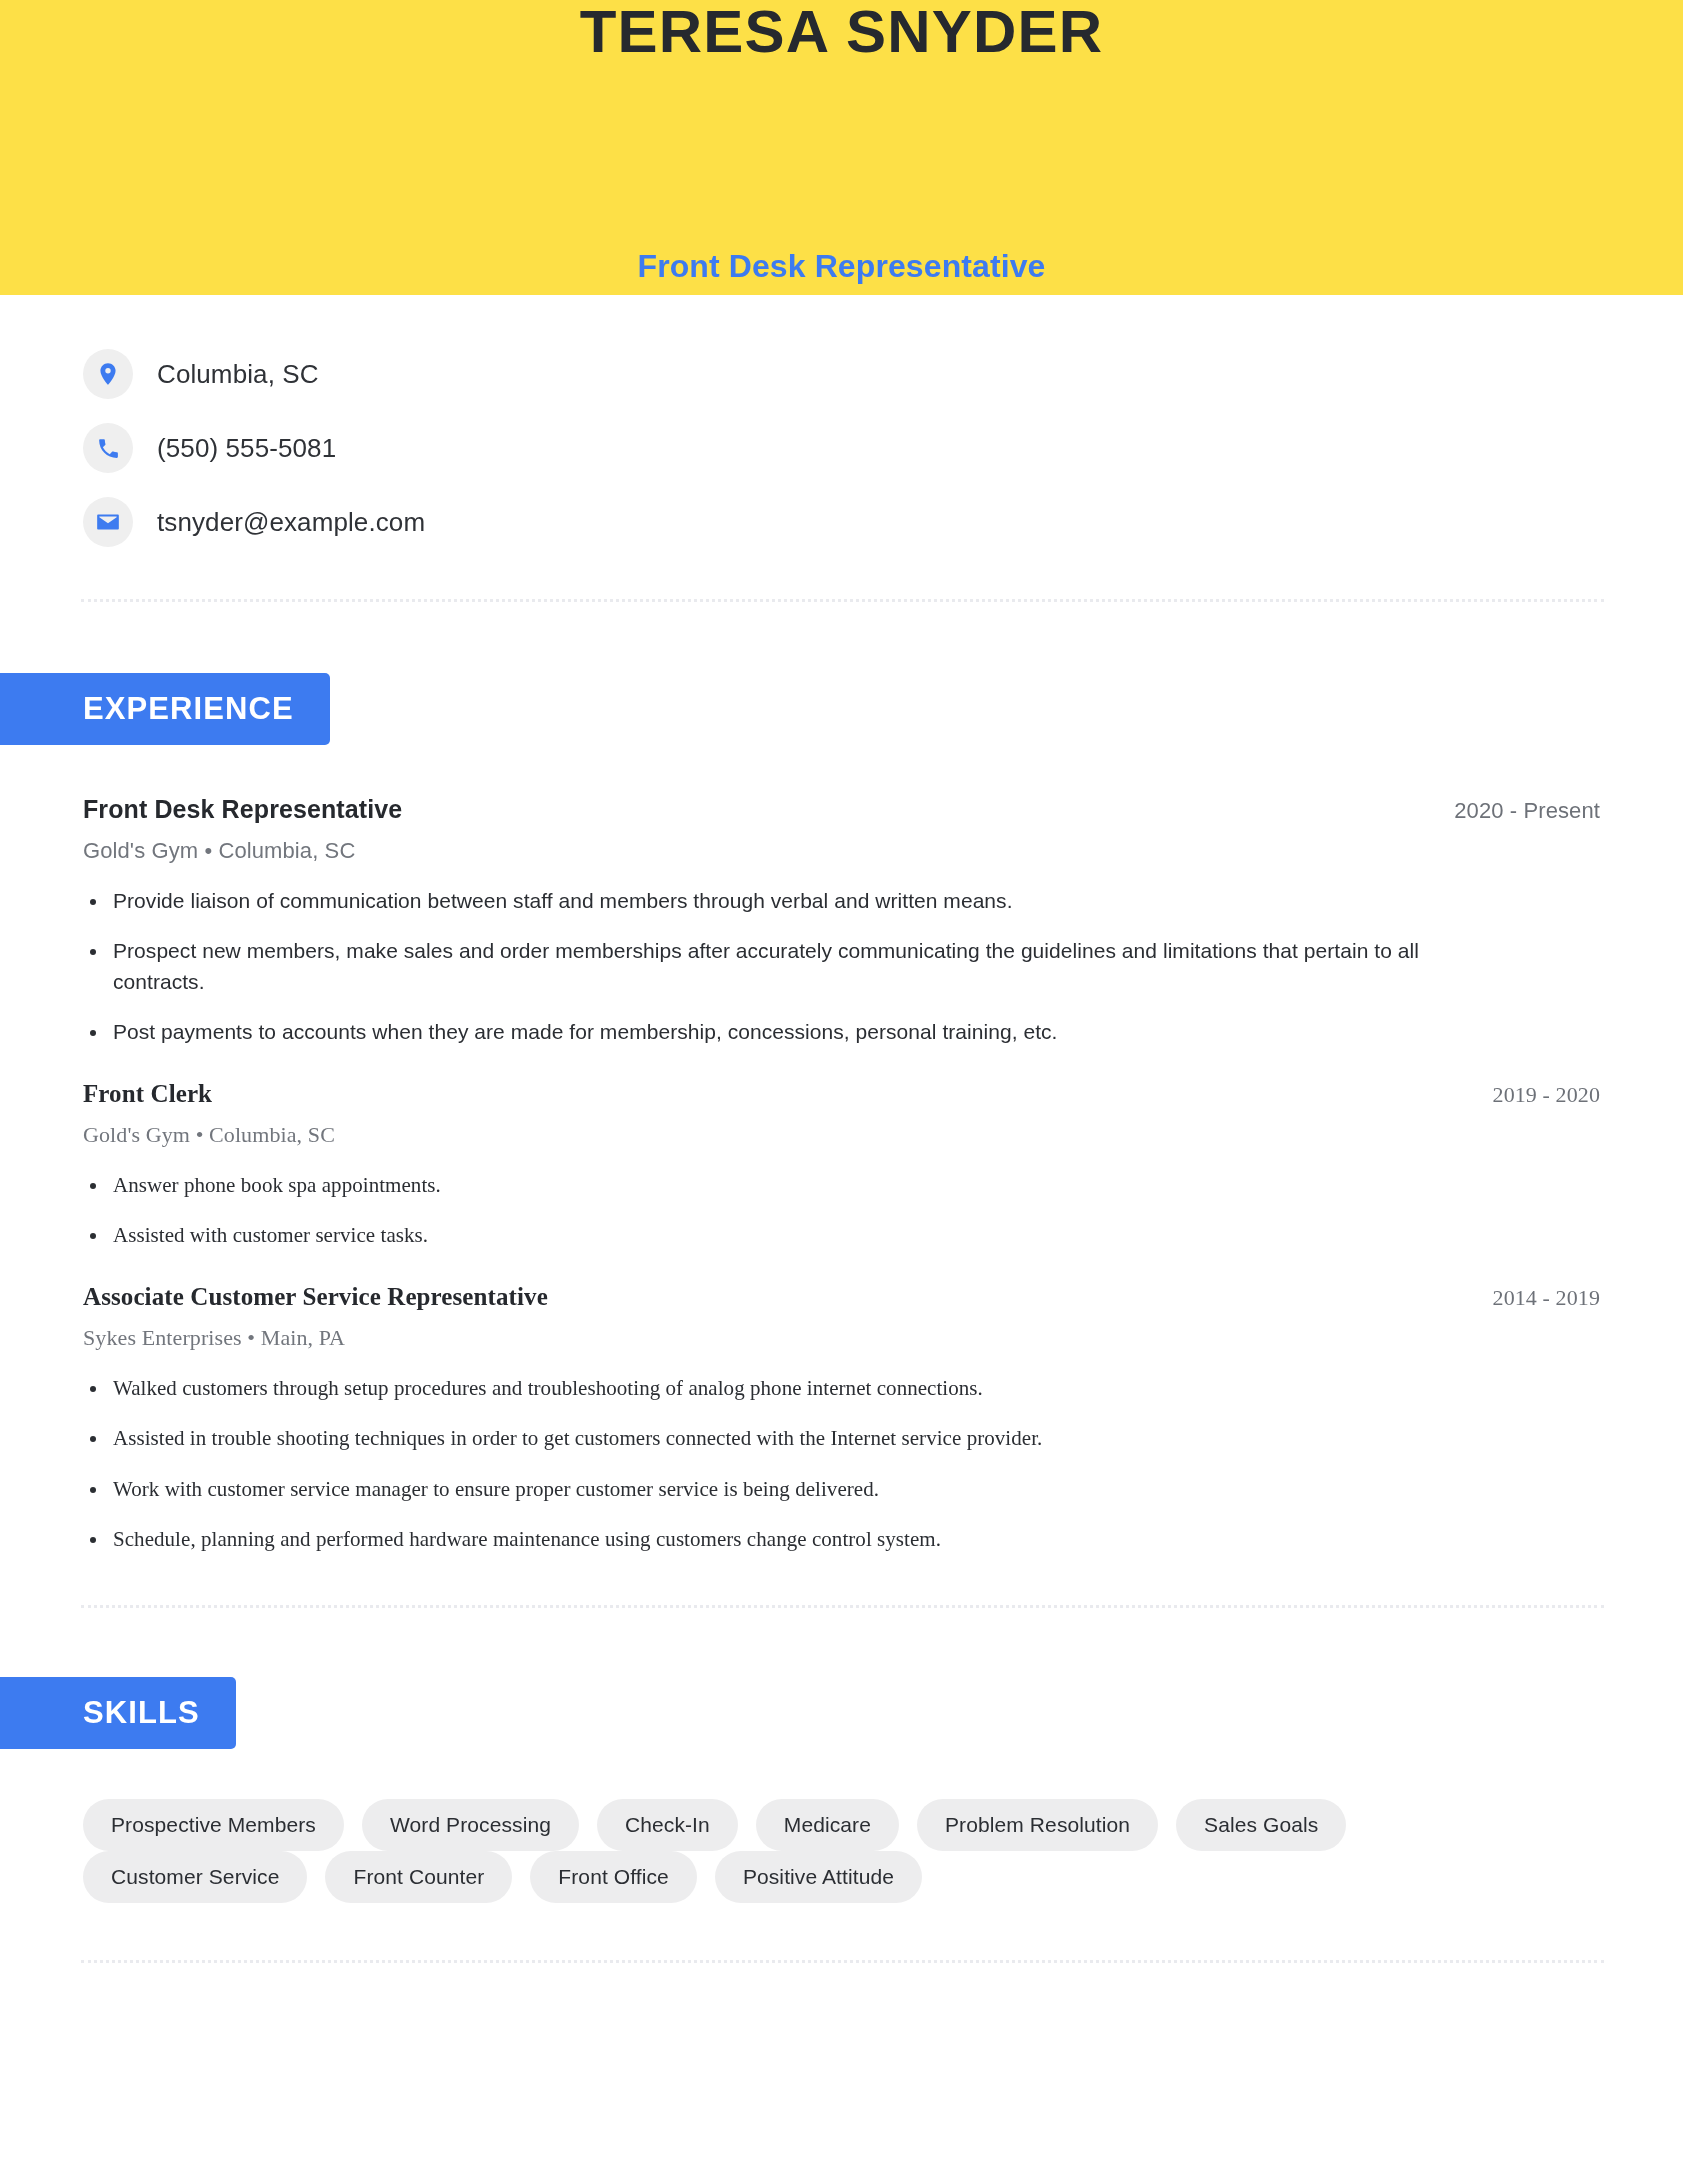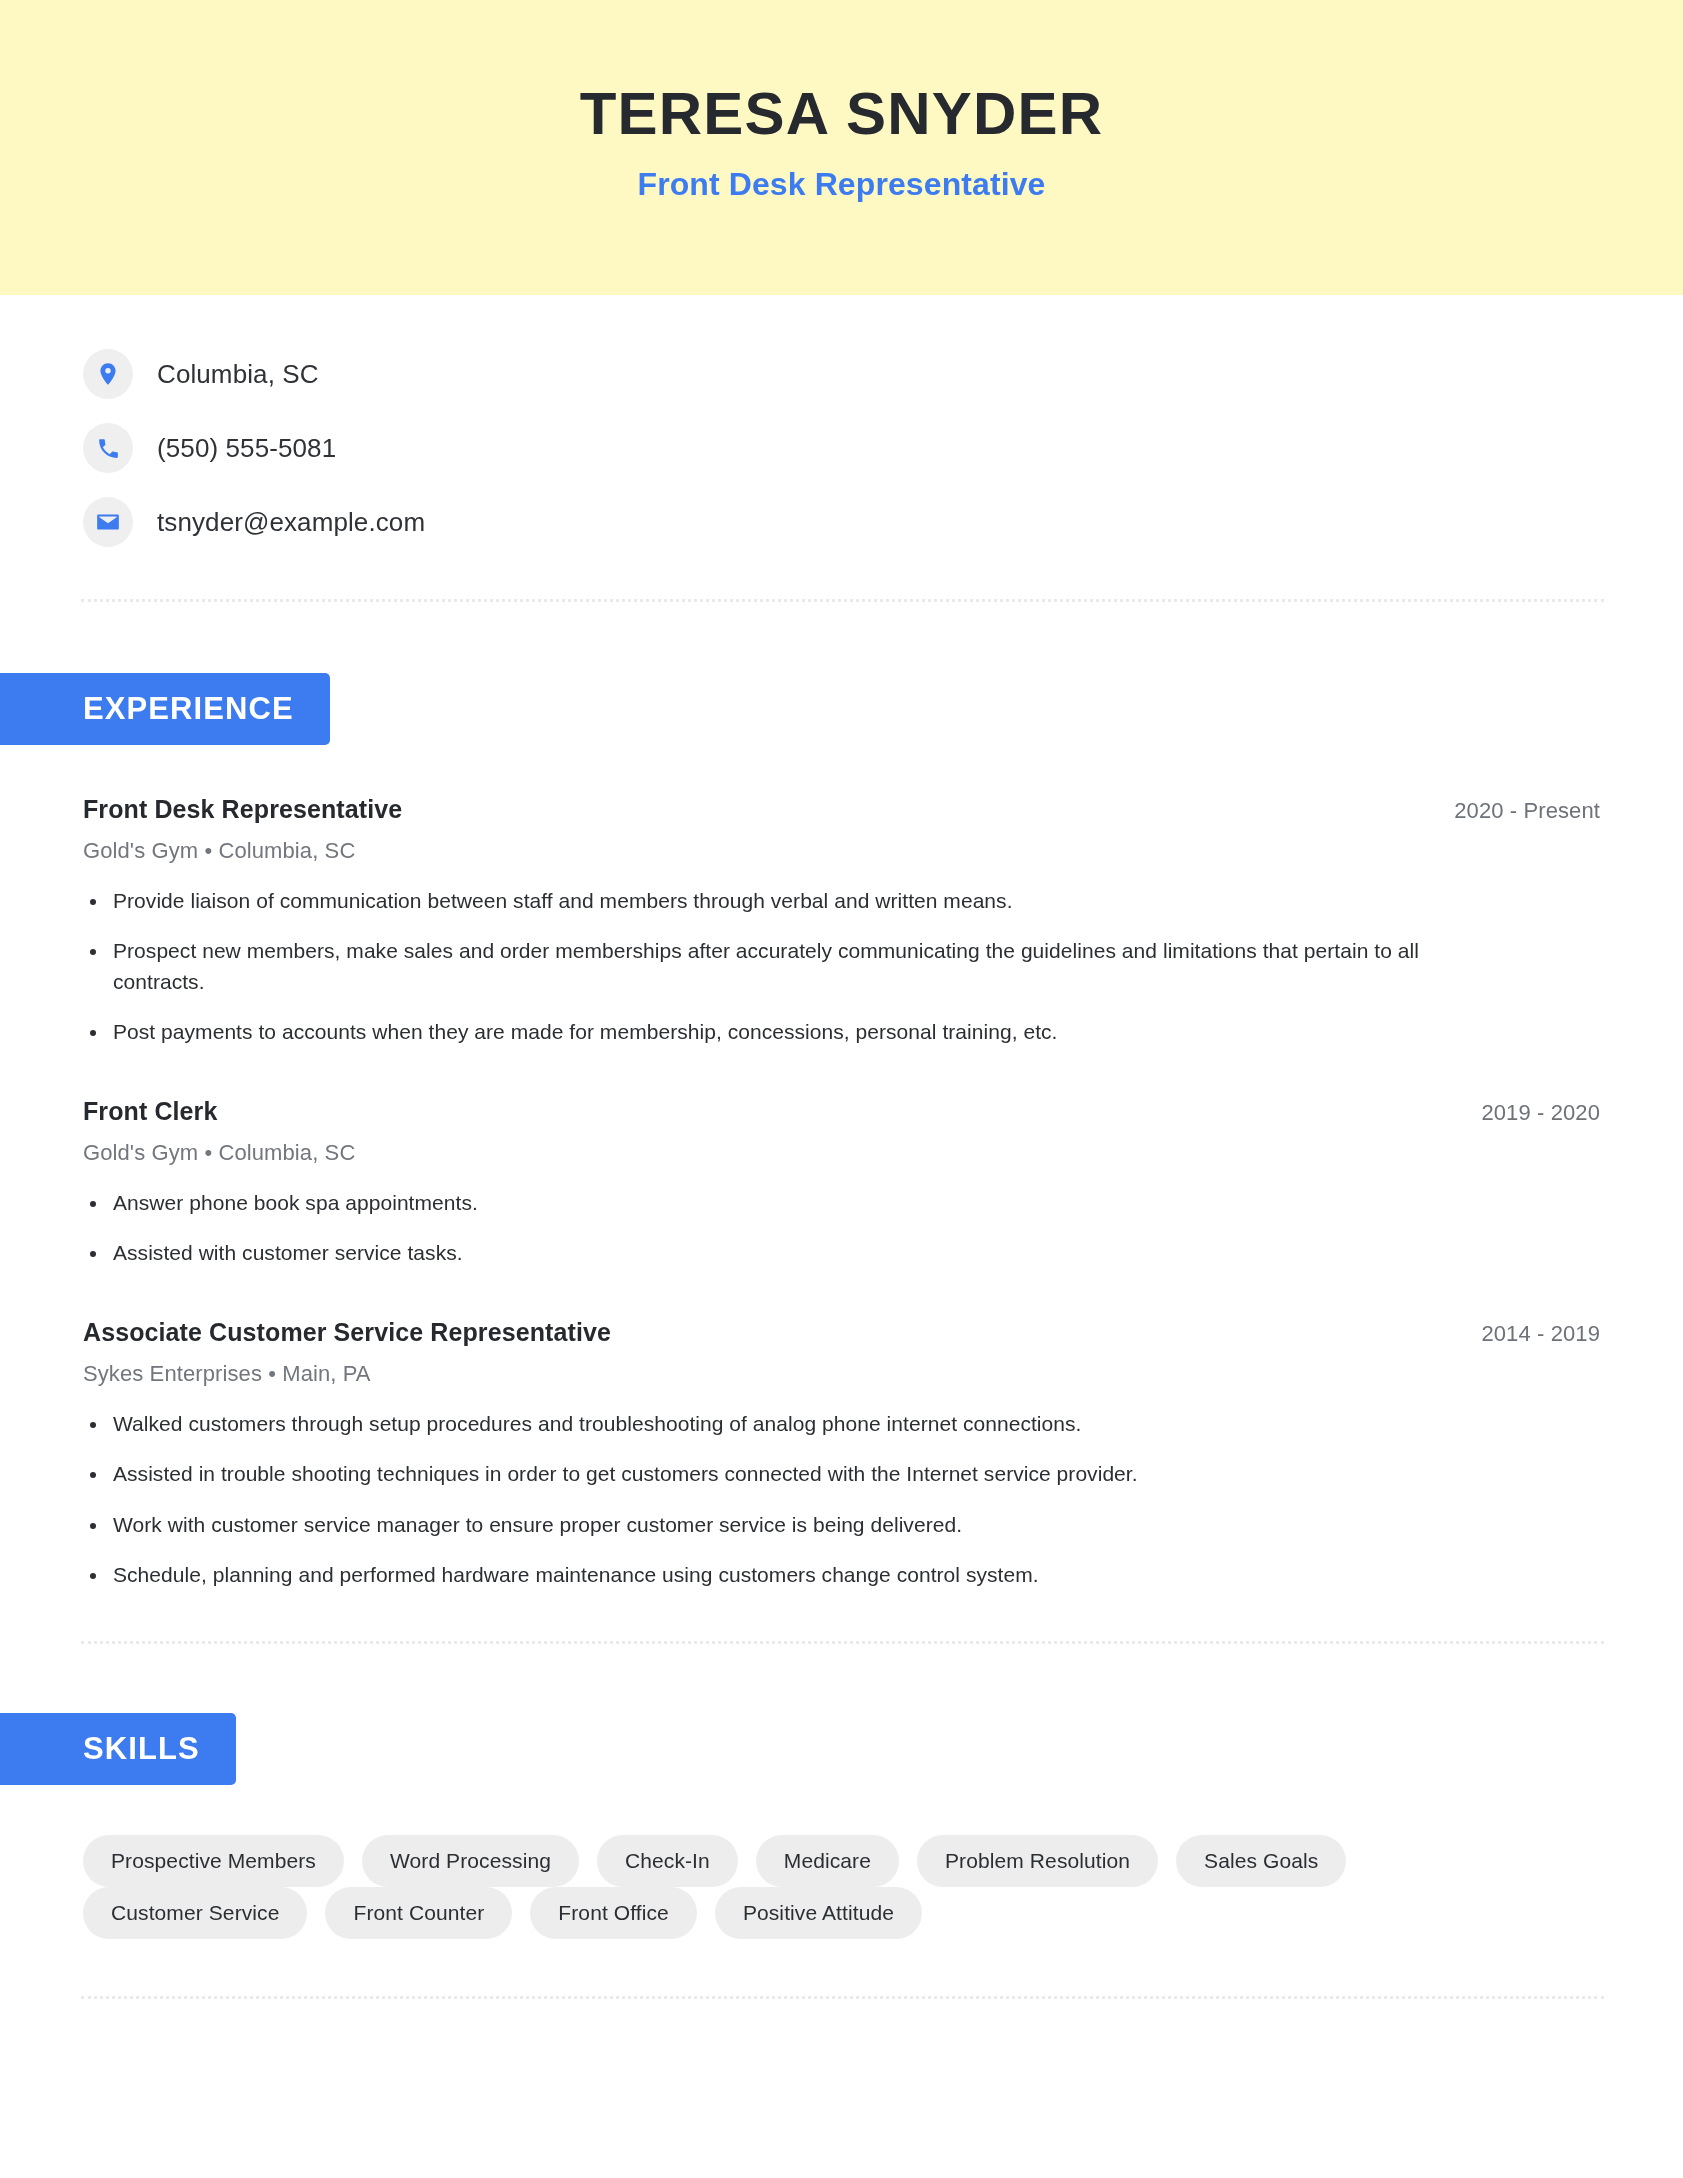--- a/index.html
+++ b/index.html
@@ -17,25 +17,25 @@
     width: 1683px;
     height: 2178px;
     background: #ffffff;
     overflow: hidden;
   }
 
   
   .header-band {
     width: 1683px;
     height: 295px;
-    background: #fef9c3;
+    background: #fde047;
     display: flex;
     flex-direction: column;
     align-items: center;
-    justify-content: center;
+    justify-content: space-between;
     padding-bottom: 10px;
   }
 
   .full-name {
     font-size: 60px;
     font-weight: bold;
     letter-spacing: 1.2px;
     color: #26292e;
     line-height: 1.08;
     text-align: center;
@@ -166,21 +166,21 @@
     content: "";
     position: absolute;
     left: 7px;
     top: 13px;
     width: 6px;
     height: 6px;
     border-radius: 50%;
     background: #2b2e33;
   }
 
-  .job + .job { margin-top: 49px; }
+  .job + .job { margin-top: 32px; font-family: Liberation Serif, serif; }
 
   
   .skills-wrap {
     padding: 0 83px;
     margin-top: 50px;
     display: flex;
     flex-wrap: wrap;
     gap: 0 18px;
     max-width: 1604px;
   }

